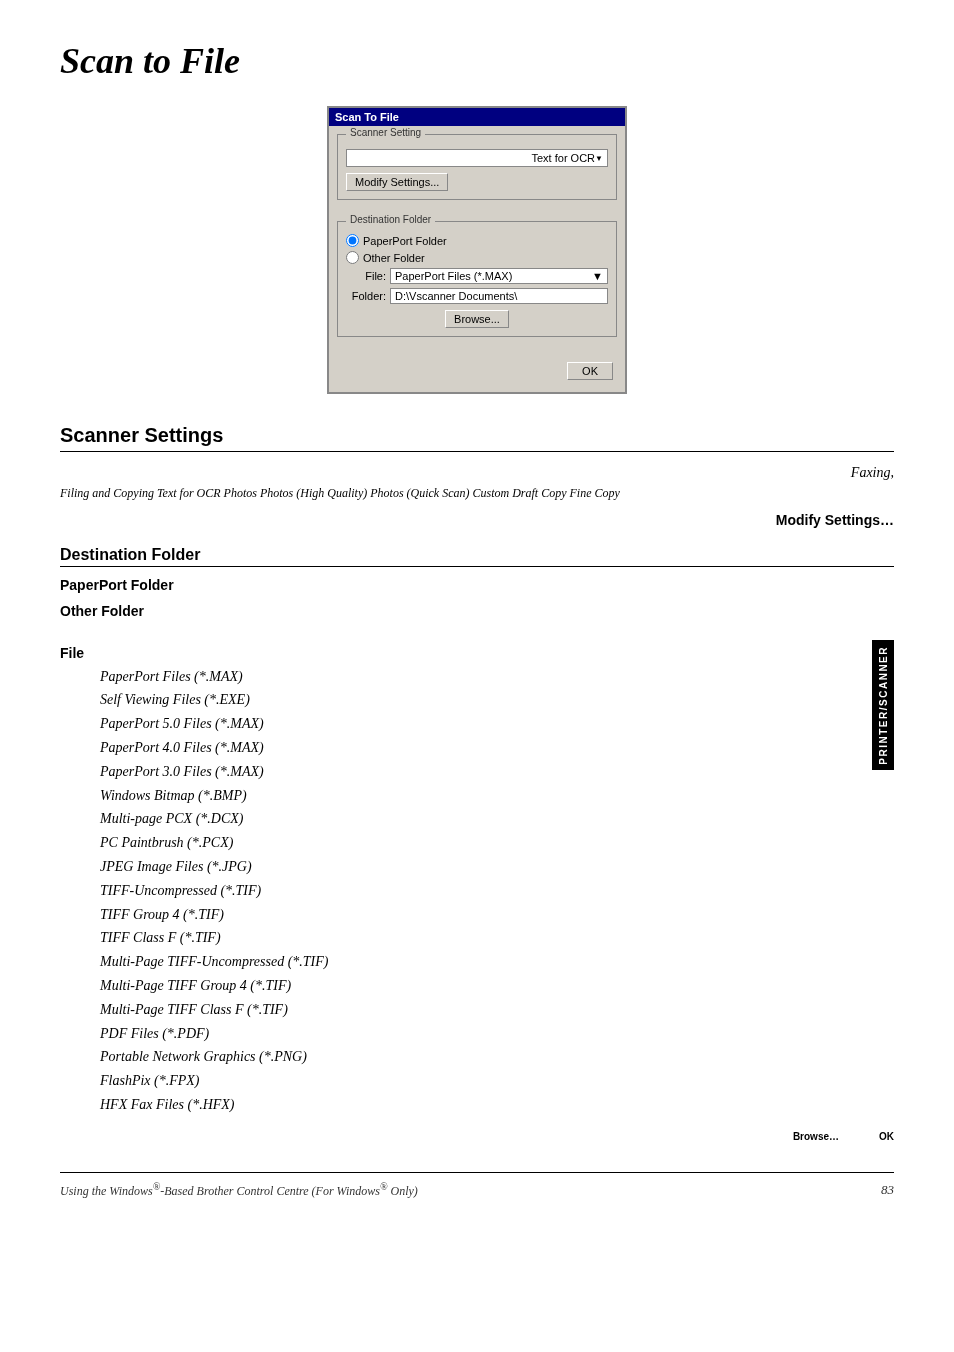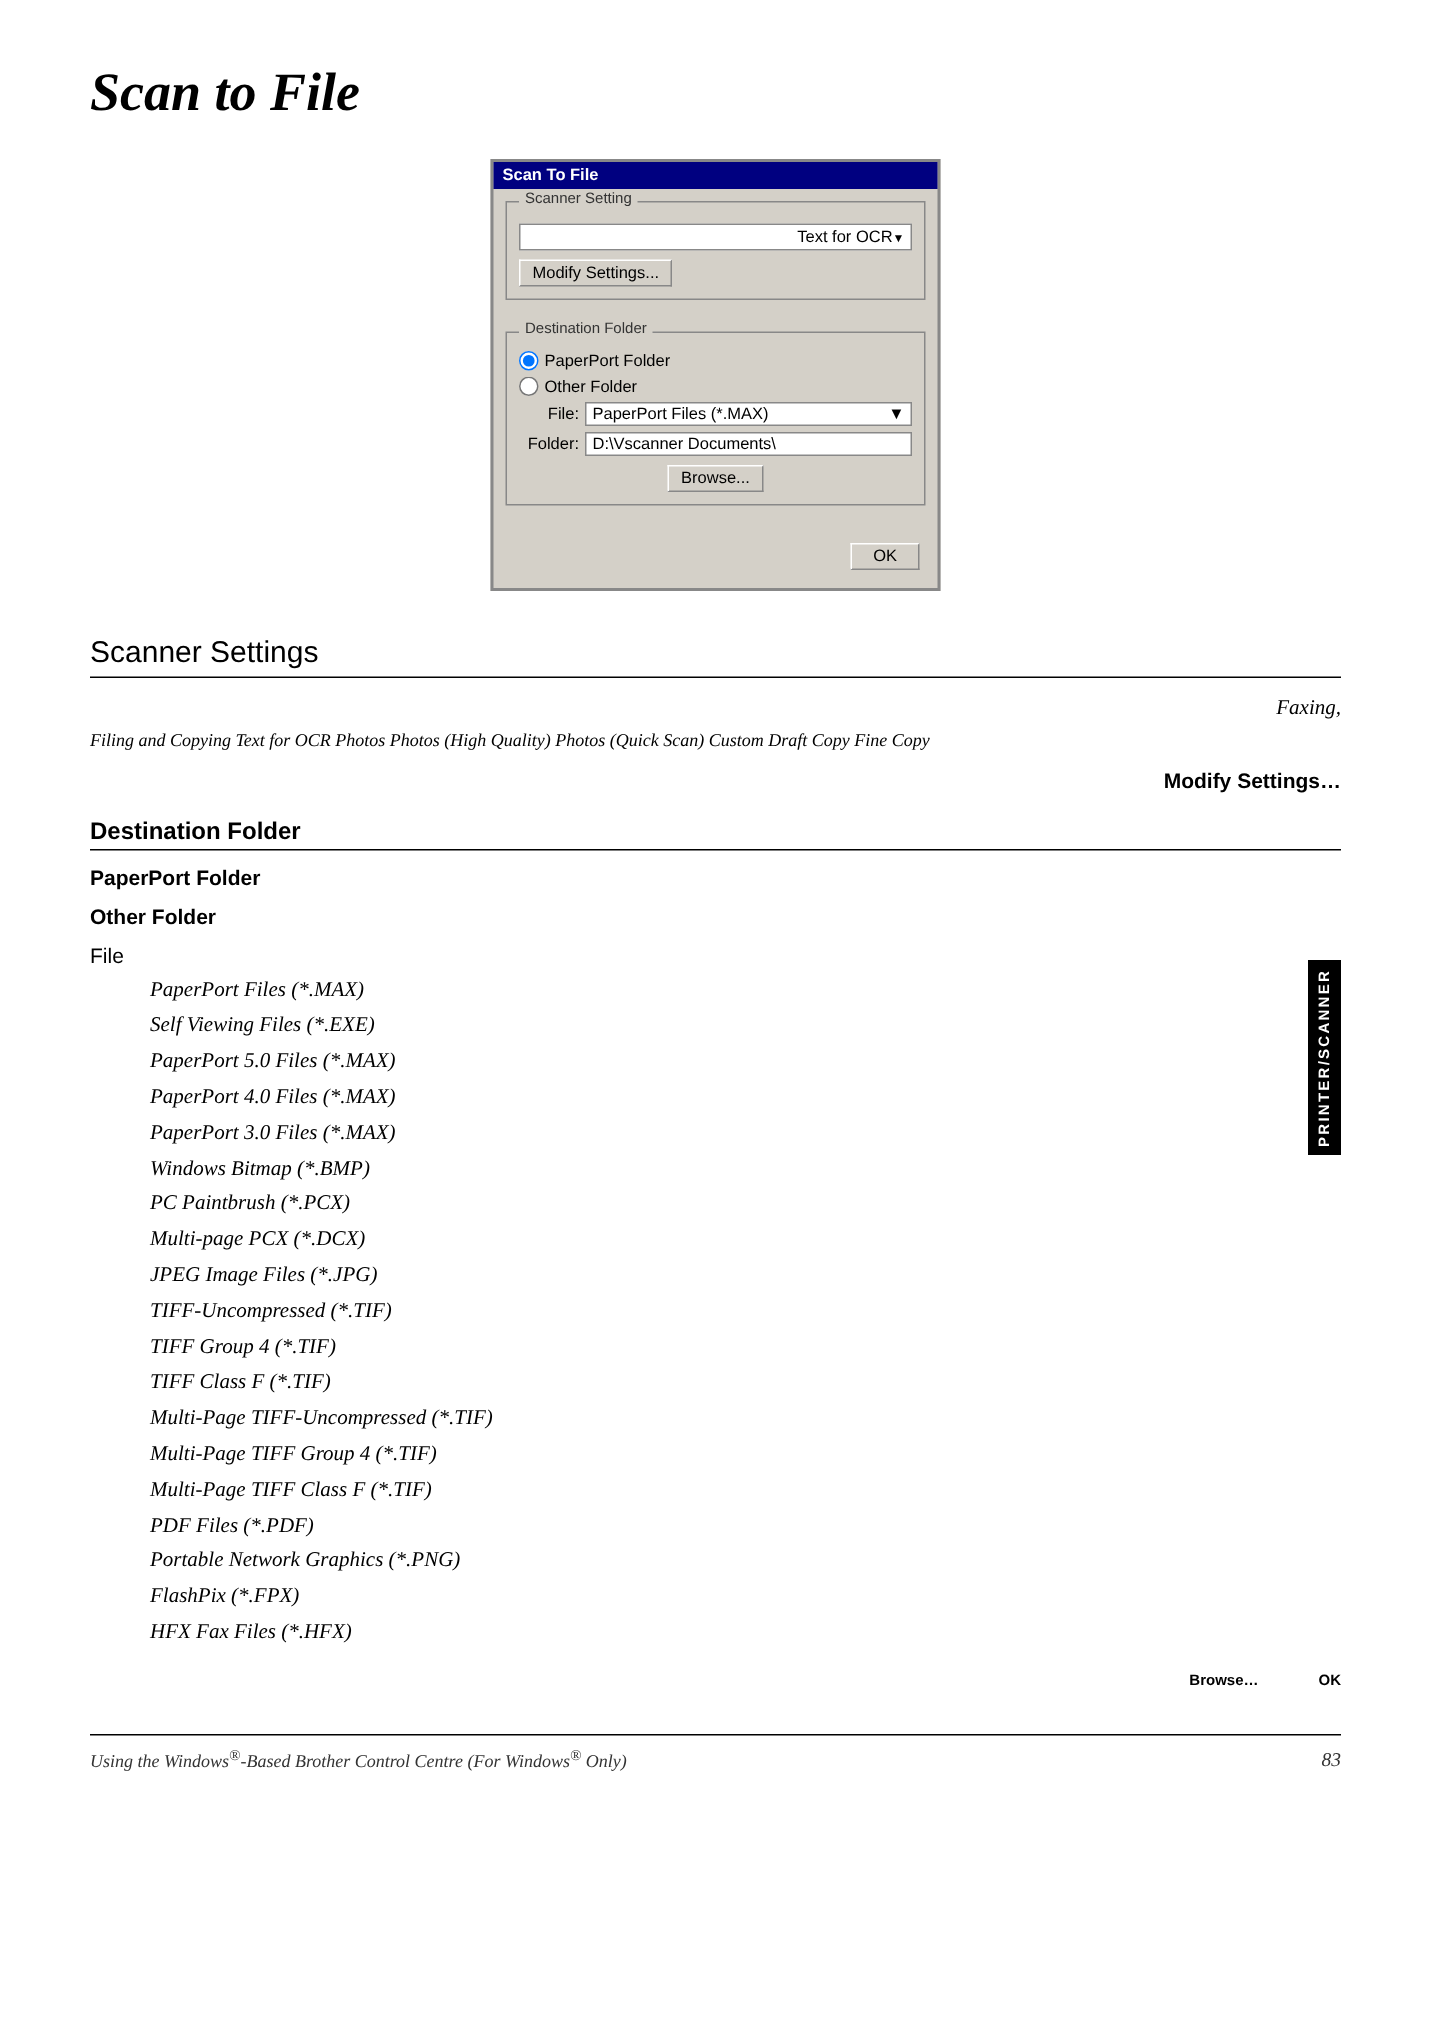--- a/index.html
+++ b/index.html
@@ -138,21 +138,21 @@
       border-top-color: #fff;
       border-left-color: #fff;
       padding: 2px 14px;
       font-size: 11px;
       cursor: pointer;
     }
 
     
     .section-heading {
       font-size: 20px;
-      font-weight: normal;
+      font-weight: bold;
       font-family: Arial, sans-serif;
       border-bottom: 1px solid #000;
       padding-bottom: 4px;
       margin-bottom: 10px;
       margin-top: 20px;
     }
 
     .subsection-heading {
       font-size: 16px;
       font-weight: bold;
@@ -183,24 +183,24 @@
 
     .bold-label {
       font-weight: bold;
       font-size: 14px;
       font-family: Arial, sans-serif;
       margin-bottom: 4px;
       margin-top: 10px;
     }
 
     .file-label {
-      font-weight: normal;
+      font-weight: bold;
       font-size: 14px;
       font-family: Arial, sans-serif;
-      margin-top: 10px;
+      margin-top: 26px;
       margin-bottom: 4px;
     }
 
     .file-list {
       list-style: none;
       margin-left: 40px;
     }
 
     .file-list li {
       font-style: italic;
@@ -368,22 +368,22 @@
   <p class="file-label">File</p>
 
   <ul class="file-list">
 
   <li>PaperPort Files (*.MAX)</li>
       <li>Self Viewing Files (*.EXE)</li>
       <li>PaperPort 5.0 Files (*.MAX)</li>
       <li>PaperPort 4.0 Files (*.MAX)</li>
       <li>PaperPort 3.0 Files (*.MAX)</li>
       <li>Windows Bitmap (*.BMP)</li>
+      <li>Multi-page PCX (*.DCX)</li>
       <li>PC Paintbrush (*.PCX)</li>
-      <li>Multi-page PCX (*.DCX)</li>
       <li>JPEG Image Files (*.JPG)</li>
       <li>TIFF-Uncompressed (*.TIF)</li>
       <li>TIFF Group 4 (*.TIF)</li>
       <li>TIFF Class F (*.TIF)</li>
       <li>Multi-Page TIFF-Uncompressed (*.TIF)</li>
       <li>Multi-Page TIFF Group 4 (*.TIF)</li>
       <li>Multi-Page TIFF Class F (*.TIF)</li>
       <li>PDF Files (*.PDF)</li>
       <li>Portable Network Graphics (*.PNG)</li>
       <li>FlashPix (*.FPX)</li>

